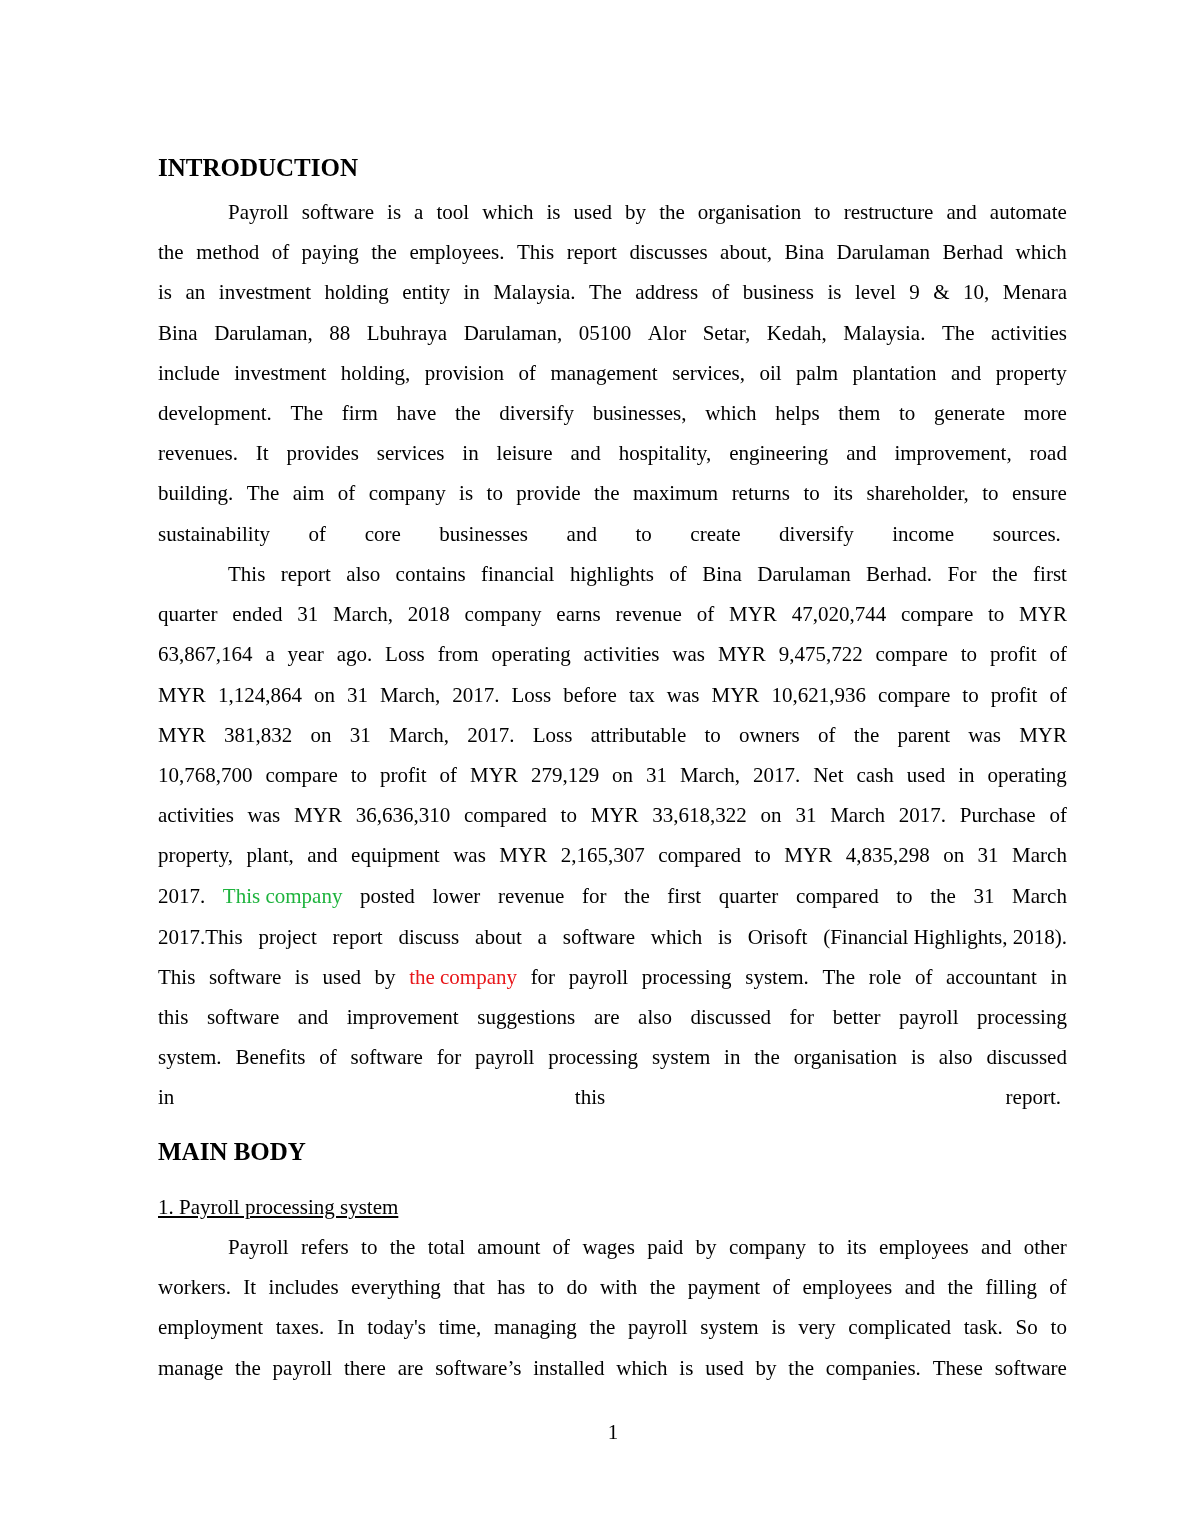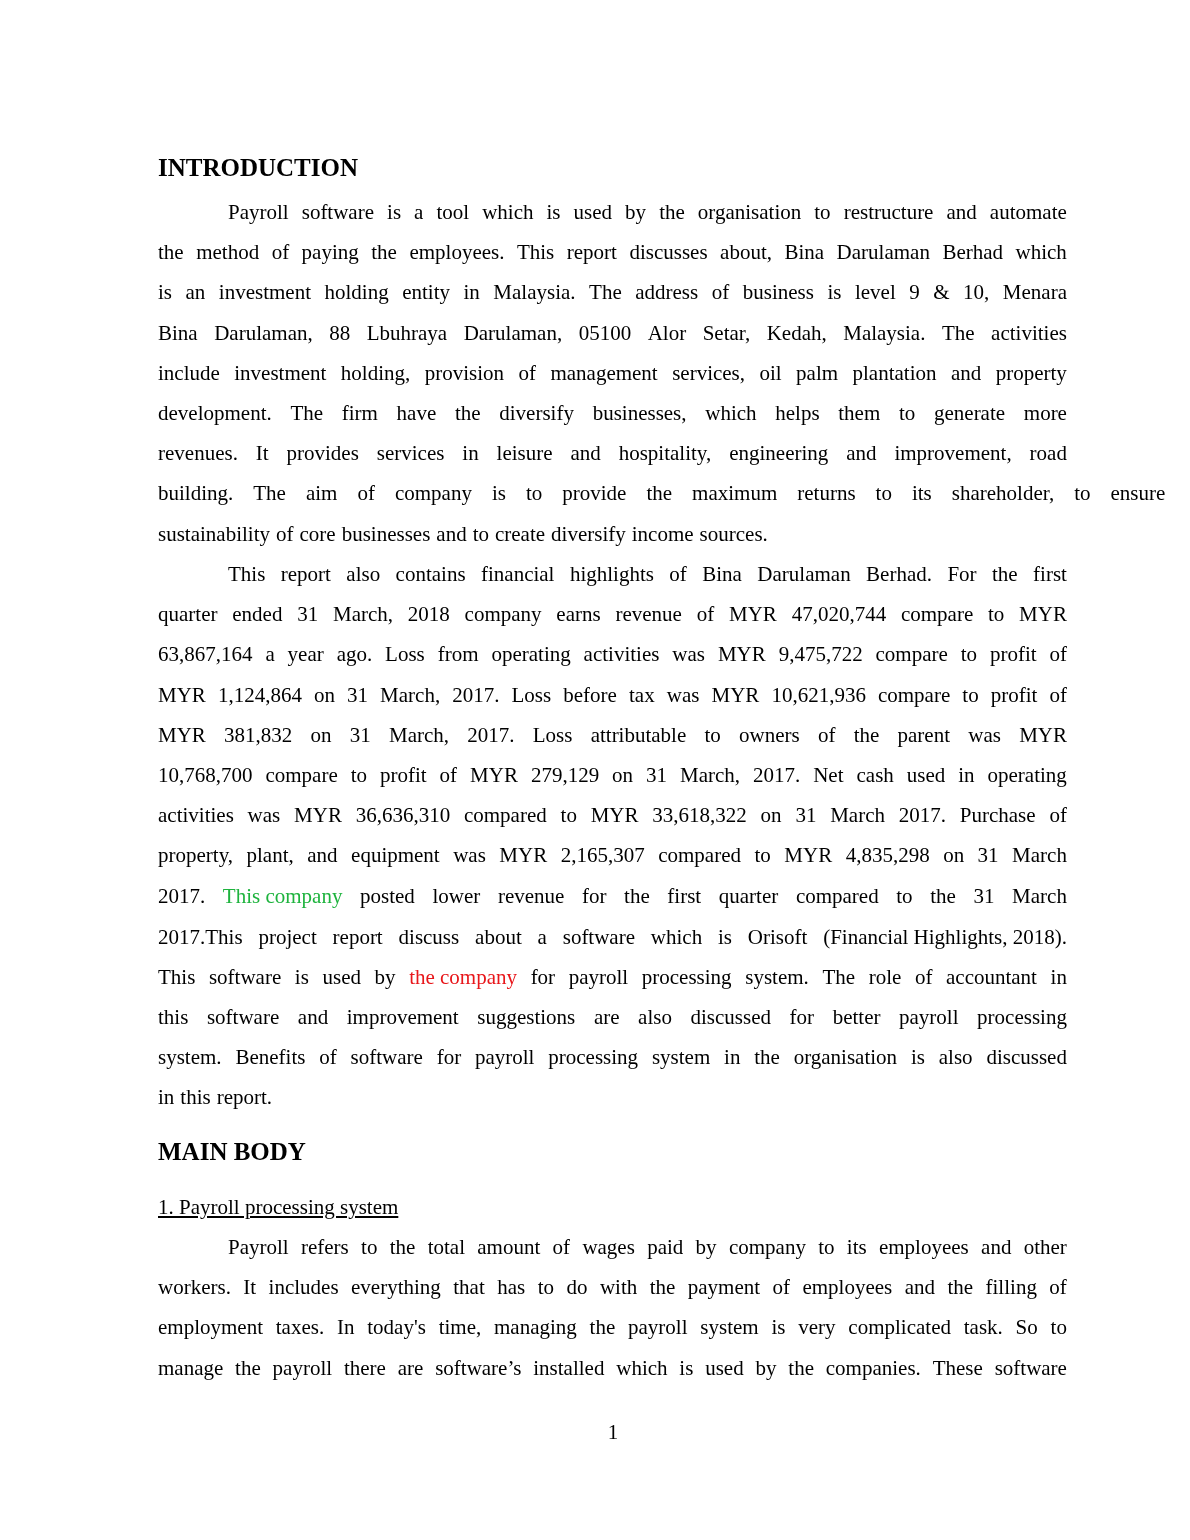--- a/index.html
+++ b/index.html
@@ -16,21 +16,21 @@
     }
     .subheading {
       position: absolute; left: 0; font-size: 21px; line-height: 26px;
       text-decoration: underline; white-space: nowrap; text-align: center;
     }
     .line {
       position: absolute; left: 0; width: 909px; font-size: 21px; line-height: 26px;
       text-align: justify; text-align-last: justify; white-space: nowrap;
       display: flex; justify-content: space-between;
     }
-    .line.last { text-align-last: left; justify-content: flex-start; }
+    .line.last { text-align-last: left; justify-content: space-between; }
     .line.last .w { margin-right: 6px; }
     .line.indent { left: 70px; width: 839px; }
     .w { display: inline-block; }
     .green { color: #1db33d; }
     .red { color: #e8161a; }
     .ital { }
     .pagenum {
       position: absolute; left: 0; width: 1190px; text-align: center;
       top: 1419px; font-size: 21px; line-height: 26px;
     }
@@ -146,21 +146,21 @@
           <span class="w">services</span>
           <span class="w">in</span>
           <span class="w">leisure</span>
           <span class="w">and</span>
           <span class="w">hospitality,</span>
           <span class="w">engineering</span>
           <span class="w">and</span>
           <span class="w">improvement,</span>
           <span class="w">road</span>
         </div>
-        <div class="line" style="top: 480.4px; gap: 20px;">
+        <div class="line" style="top: 480.4px;">
           <span class="w">building.</span>
           <span class="w">The</span>
           <span class="w">aim</span>
           <span class="w">of</span>
           <span class="w">company</span>
           <span class="w">is</span>
           <span class="w">to</span>
           <span class="w">provide</span>
           <span class="w">the</span>
           <span class="w">maximum</span>

